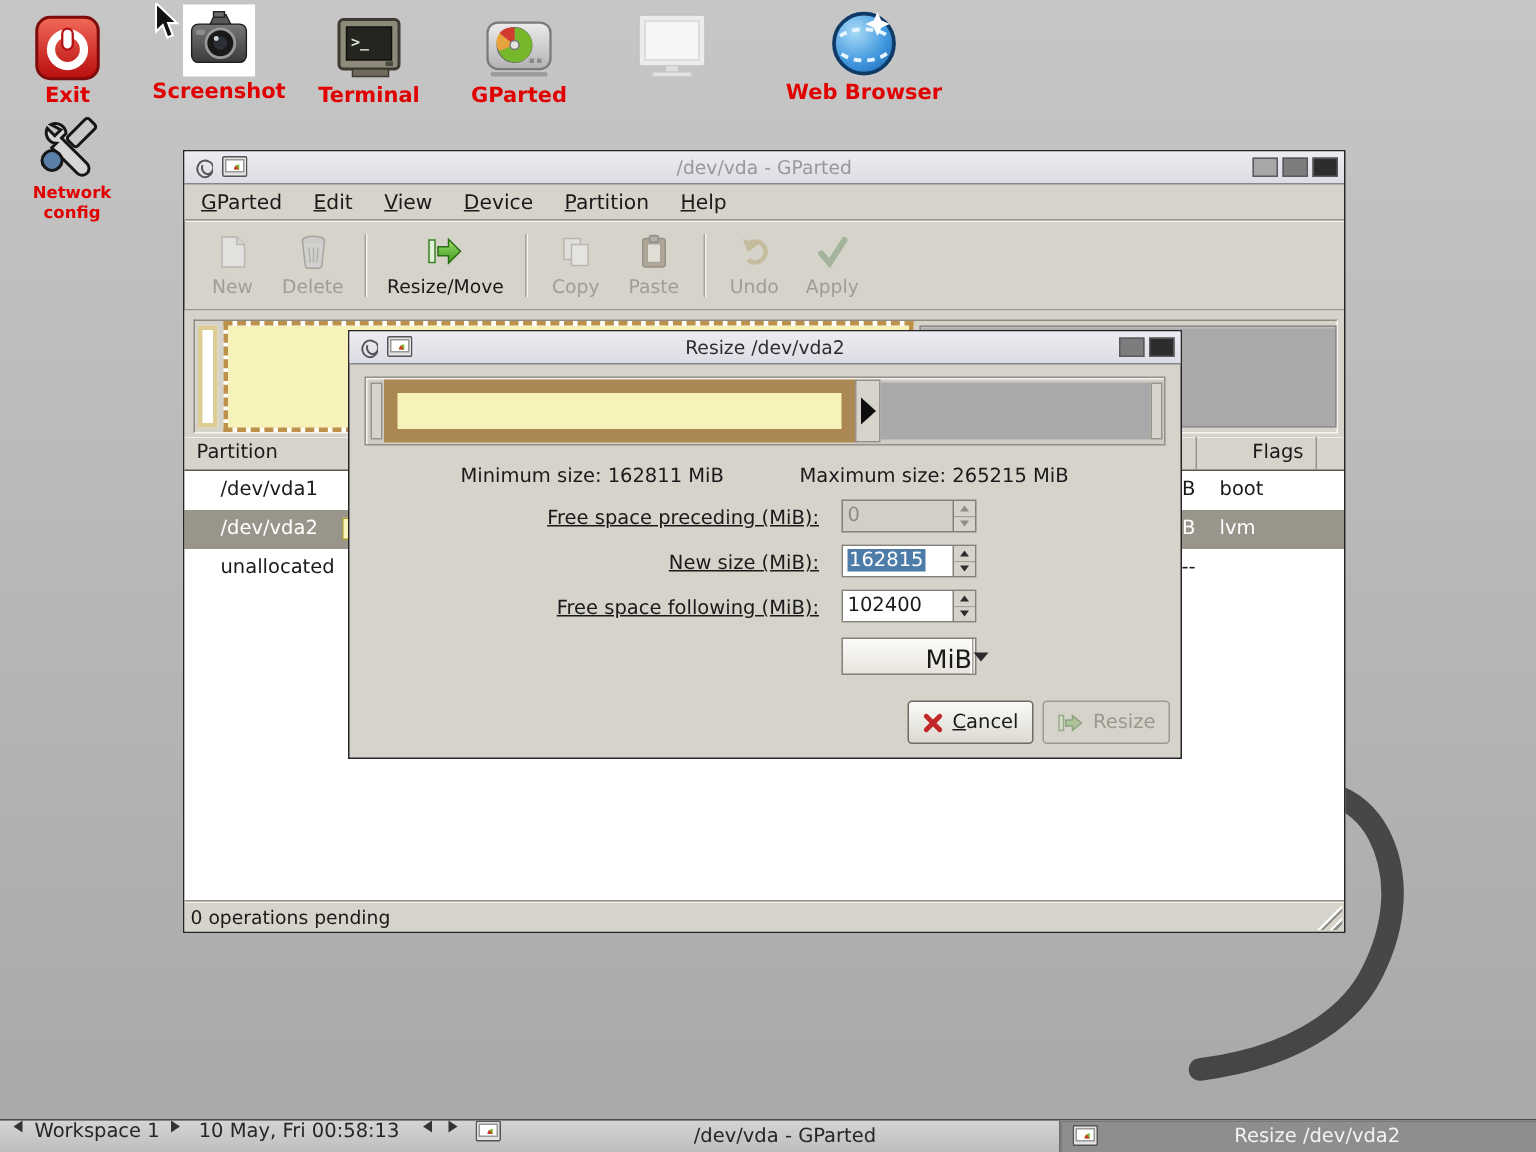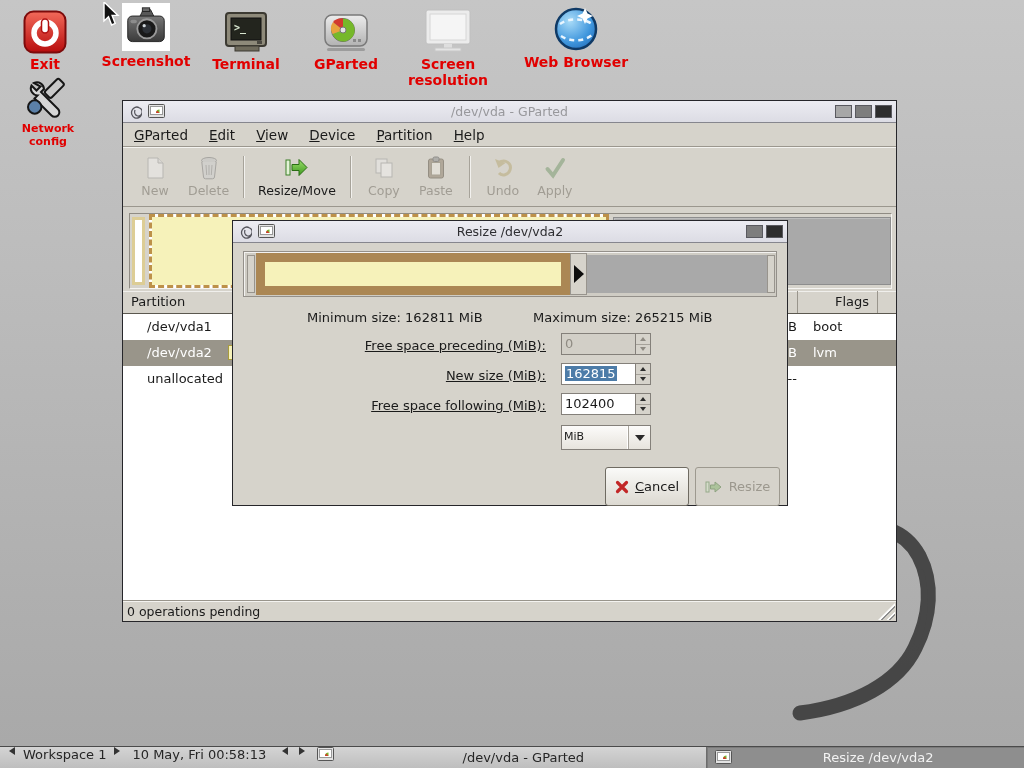--- a/index.html
+++ b/index.html
@@ -120,24 +120,24 @@
   .sbtns { width:15px; border-left:1px solid #84807a; display:flex; flex-direction:column; }
   .sb { flex:1; background:#d6d3cb; display:flex; align-items:center; justify-content:center; }
   .sb.up { border-bottom:1px solid #a6a29a; }
   .sb .t-up { width:0;height:0;border-left:3.5px solid transparent;border-right:3.5px solid transparent;border-bottom:4.5px solid #2c2c2c; }
   .sb .t-dn { width:0;height:0;border-left:3.5px solid transparent;border-right:3.5px solid transparent;border-top:4.5px solid #2c2c2c; }
   .spin.disabled .t-up { border-bottom-color:#8f8b83; }
   .spin.disabled .t-dn { border-top-color:#8f8b83; }
 
   .acombo { position:absolute; left:328px; top:182px; width:90px; height:25px;
             border:1px solid #84807a; background:linear-gradient(#fcfbfa,#e7e4dd); display:flex; }
-  .acombo .cval { flex:1; font-size:11px; padding:4px 0 0 2px; }
+  .acombo .cval { flex:1; font-size:17px; padding:4px 0 0 12px;margin-left:43px; }
   .acombo .carea { width:22px; border-left:1px solid #a8a49c; box-shadow:-1px 0 0 #fff;
                    display:flex; align-items:center; justify-content:center; }
-  .gbtn { position:absolute; top:224px; height:39px; border:1px solid #6f6b62; border-radius:3px;
+  .gbtn { position:absolute; top:224px; height:29px; border:1px solid #6f6b62; border-radius:3px;
           background:linear-gradient(#fafaf8,#dcd9d1); display:flex; align-items:center;
           justify-content:center; gap:6px; font-size:13px; }
   #btn-cancel { left:372px; width:84px; }
   #btn-resize { left:462px; width:85px; background:#d6d3cb; border-color:#9d998f; color:#9c988e; }
   #btn-resize .ticon { opacity:.45; filter:grayscale(30%); }
 
   
   .taskbar { position:absolute; left:0; bottom:0; width:1024px; height:22px; z-index:5;
              background:linear-gradient(#d4d4d4,#bebebe); border-top:1px solid #4a4a4a;
              display:flex; align-items:flex-start; font-size:13px; color:#262626; }
@@ -250,21 +250,20 @@
   <div class="ic">
       <span>
     <svg width="52" height="46" viewBox="0 0 52 46">
       <rect x="4" y="2" width="44" height="34" rx="2" fill="#ececec" stroke="#c0c0c0"></rect>
       <rect x="8" y="6" width="36" height="26" fill="#f5f5f5" stroke="#d6d6d6"></rect>
       <rect x="22" y="36" width="8" height="4" fill="#dedede"></rect>
       <rect x="13" y="40" width="26" height="3" fill="#e4e4e4" stroke="#c8c8c8"></rect>
     </svg>
       </span>
     </div>
-  <div>Screen resolution</div>
 </div>
 
 <div class="dicon" style="left:508px;top:2px;width:136px;">
   <div class="ic">
       <span>
     <svg width="48" height="48" viewBox="0 0 48 48">
       <defs>
             <radialGradient id="ggl" cx="0.35" cy="0.3" r="0.9">
               <stop offset="0" stop-color="#aadcf8"></stop>
               <stop offset="0.6" stop-color="#3f96dd"></stop>

